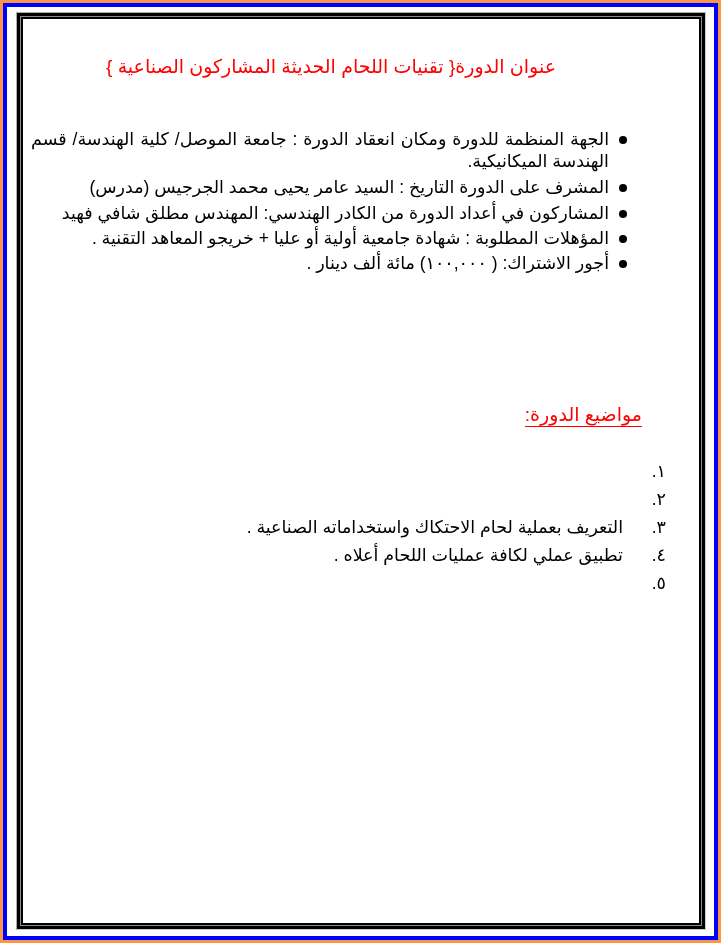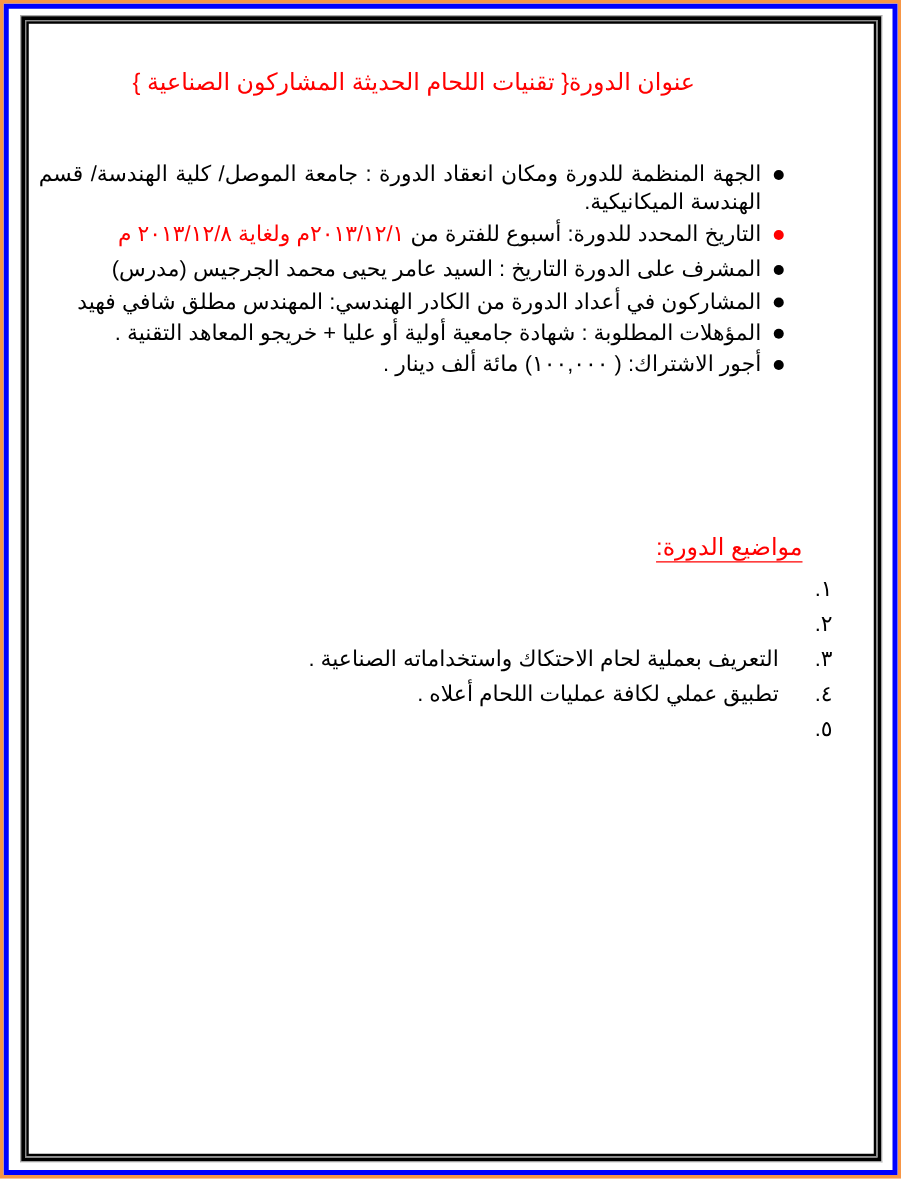--- a/index.html
+++ b/index.html
@@ -80,21 +80,21 @@
     }
     .bullets li .dot.red { background: #ff0000; }
     .red { color: #ff0000; }
     .b-org { margin-bottom: 4px !important; }
     .b-date { margin-bottom: 6px !important; }
     .b-sup { margin-bottom: 4px !important; }
     .b-part, .b-qual { margin-bottom: 3px !important; }
 
     .topics-heading {
       position: absolute;
-      top: 428px; right: 38px;
+      top: 404px; right: 38px;
       color: #ff0000;
       font-size: 19px;
       text-decoration: underline;
       text-underline-offset: 5px;
       white-space: nowrap;
     }
     .topics {
       position: absolute;
       top: 460px; right: 14px; width: 610px;
       list-style: none; margin: 0; padding: 0;
@@ -123,24 +123,20 @@
 </div>
 
 <div class="content">
 
   <div class="title">عنوان الدورة{ تقنيات اللحام الحديثة المشاركون الصناعية }</div>
 
   <ul class="bullets">
     <li class="b-org">
       <span class="dot"></span>
       <span>الجهة المنظمة للدورة ومكان انعقاد الدورة :</span><span> جامعة الموصل/ كلية الهندسة/ قسم الهندسة الميكانيكية.</span>
-    </li>
-    <li class="b-date">
-      <span class="dot red"></span>
-      <span>التاريخ المحدد للدورة: أسبوع للفترة من </span><span class="red">٢٠١٣/١٢/١م ولغاية ٢٠١٣/١٢/٨ م</span>
     </li>
     <li class="b-sup">
       <span class="dot"></span>
       <span>المشرف على الدورة التاريخ :</span><span> السيد عامر يحيى محمد الجرجيس (مدرس)</span>
     </li>
     <li class="b-part">
       <span class="dot"></span>
       <span>المشاركون في أعداد الدورة من الكادر الهندسي:</span><span> المهندس مطلق شافي فهيد</span>
     </li>
     <li class="b-qual">

